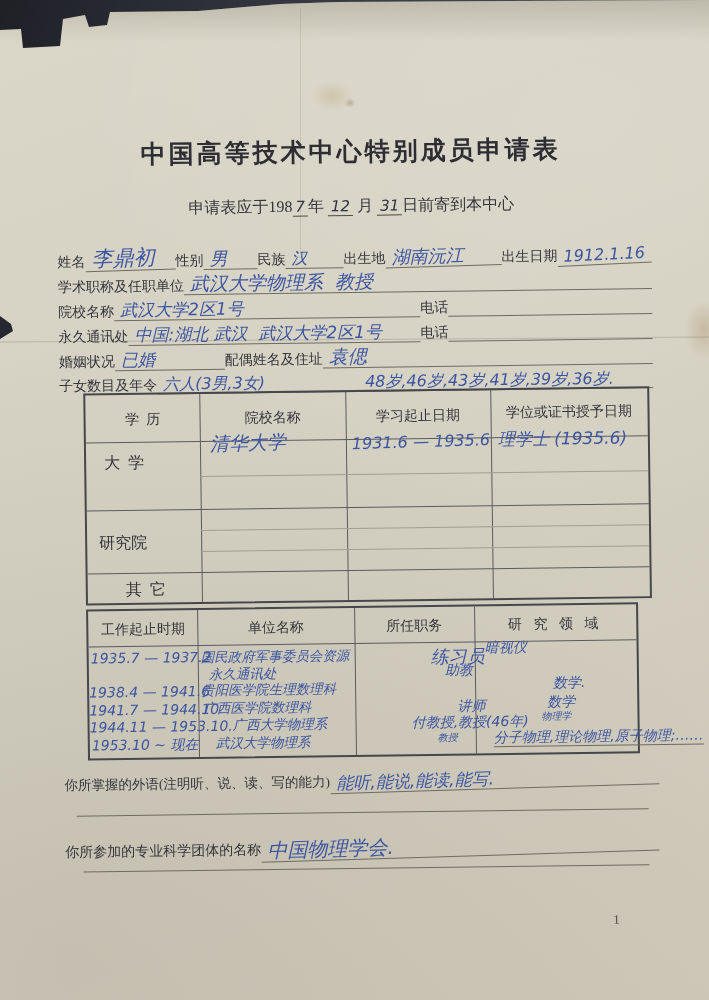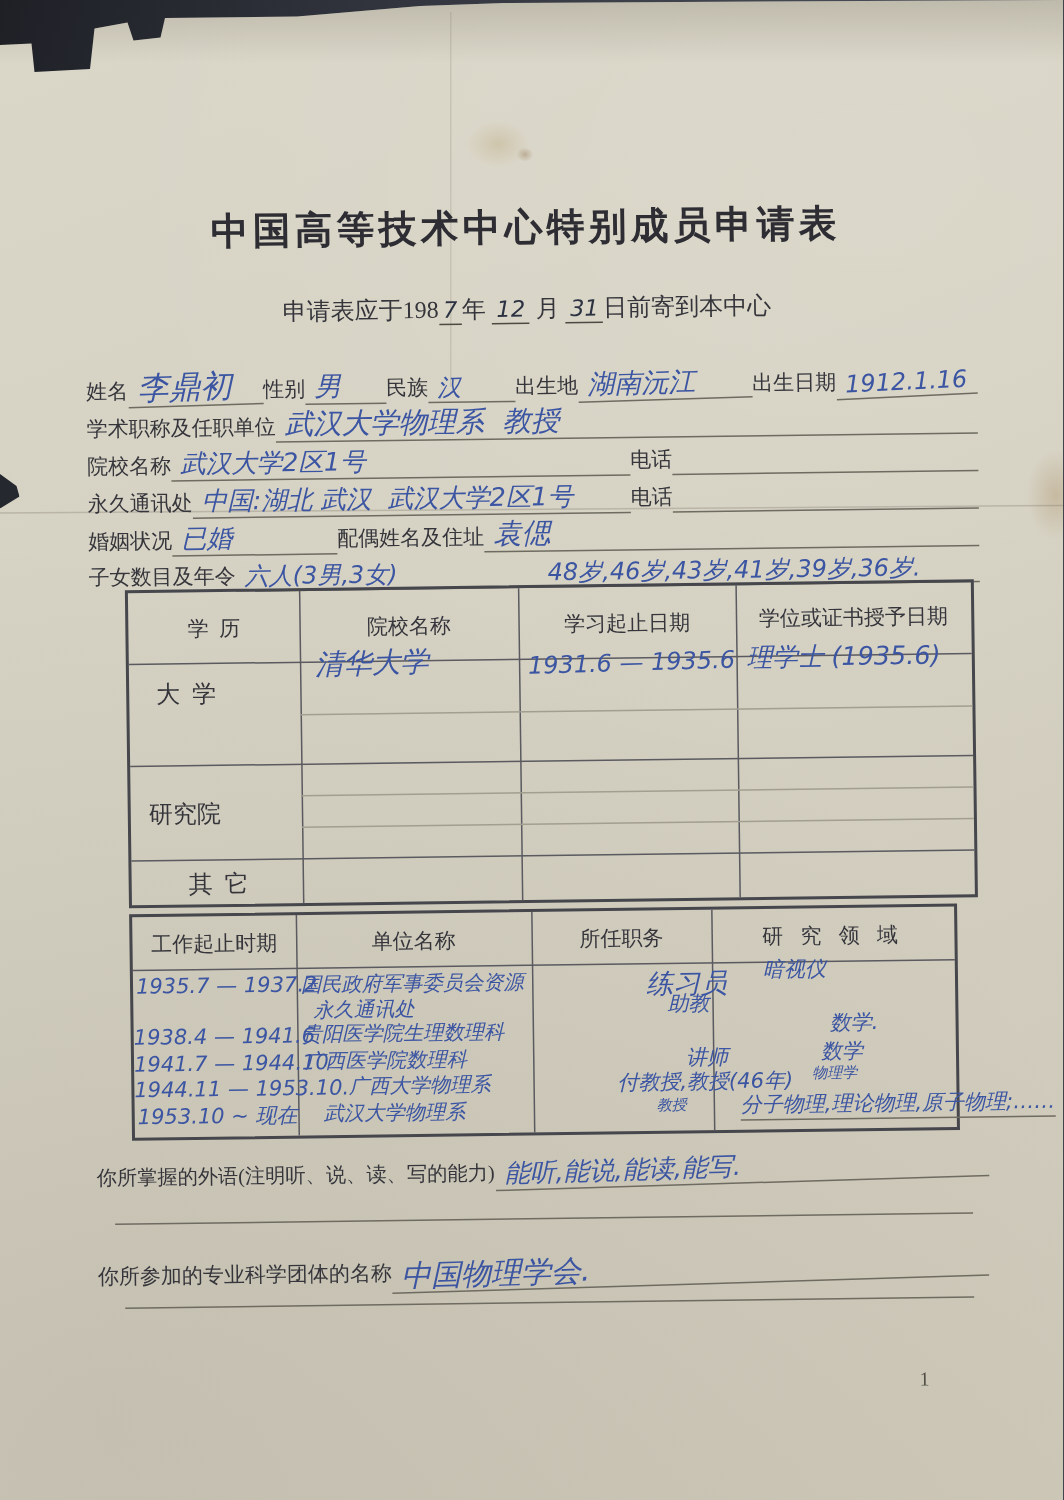--- a/index.html
+++ b/index.html
@@ -135,21 +135,21 @@
       <div class="vline" style="left:386px;"></div>
       <div class="hline" style="left:0;right:0;top:35px;"></div>
       <div class="hcell" style="left:0;width:109px;top:10px;">工作起止时期</div>
       <div class="hcell" style="left:109px;width:157px;top:10px;">单位名称</div>
       <div class="hcell" style="left:266px;width:120px;top:10px;">所任职务</div>
       <div class="hcell" style="left:386px;width:162px;top:10px;letter-spacing:4px;">研 究 领 域</div>
 
       <div class="thw hw" style="left:2px;top:40px;font-size:14px;">1935.7 — 1937.2</div>
       <div class="thw hw" style="left:112px;top:41px;font-size:13.5px;">国民政府军事委员会资源</div>
       <div class="thw hw" style="left:342px;top:41px;font-size:18px;">练习员</div>
-      <div class="thw hw" style="left:420px;top:34px;font-size:14px;">暗视仪</div>
+      <div class="thw hw" style="left:396px;top:34px;font-size:14px;">暗视仪</div>
       <div class="thw hw" style="left:120px;top:58px;font-size:13.5px;">永久通讯处</div>
 
       <div class="thw hw" style="left:0px;top:74px;font-size:14px;">1938.4 — 1941.6</div>
       <div class="thw hw" style="left:112px;top:74px;font-size:13.5px;">贵阳医学院生理数理科</div>
       <div class="thw hw" style="left:356px;top:56px;font-size:14px;">助教</div>
       <div class="thw hw" style="left:464px;top:70px;font-size:14px;">数学.</div>
 
       <div class="thw hw" style="left:0px;top:92px;font-size:14px;">1941.7 — 1944.10</div>
       <div class="thw hw" style="left:114px;top:92px;font-size:13.5px;">广西医学院数理科</div>
       <div class="thw hw" style="left:368px;top:92px;font-size:14px;">讲师</div>

